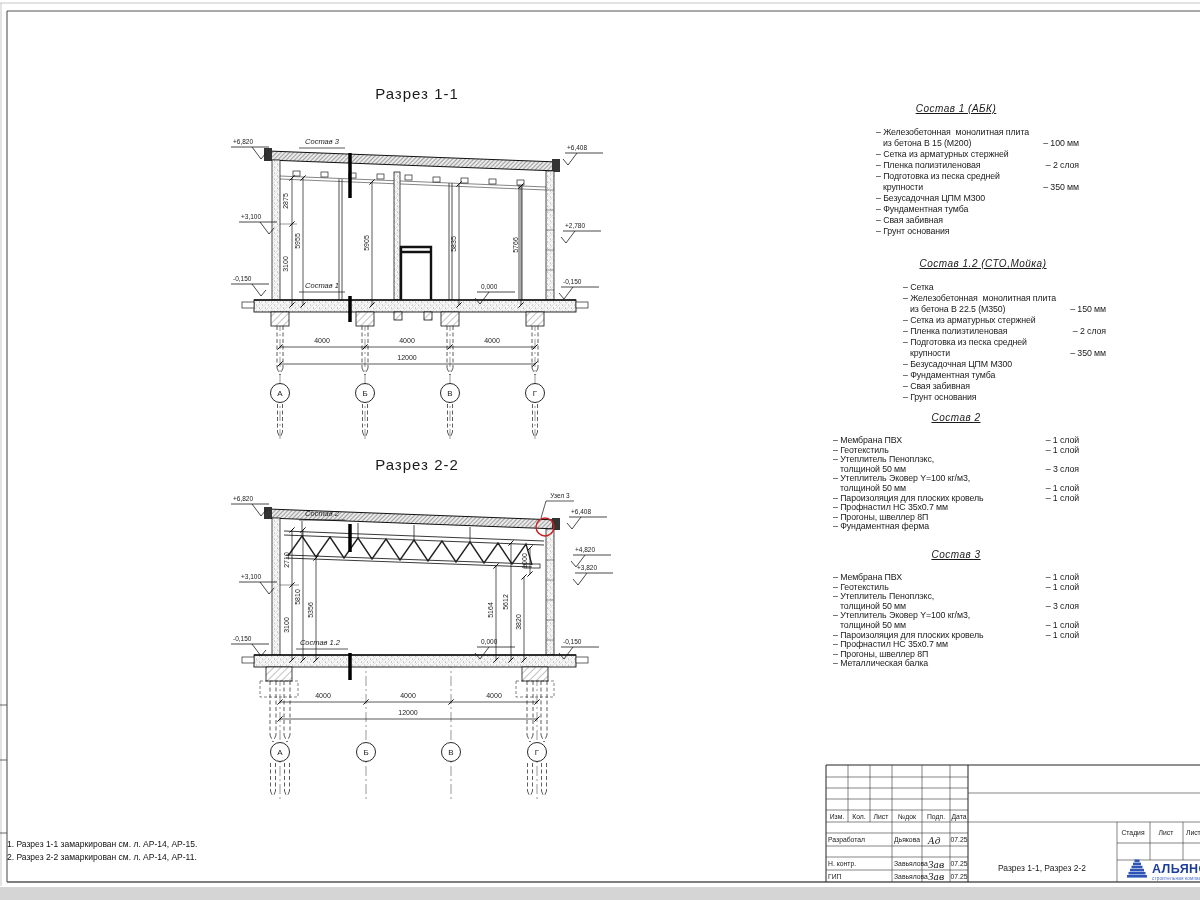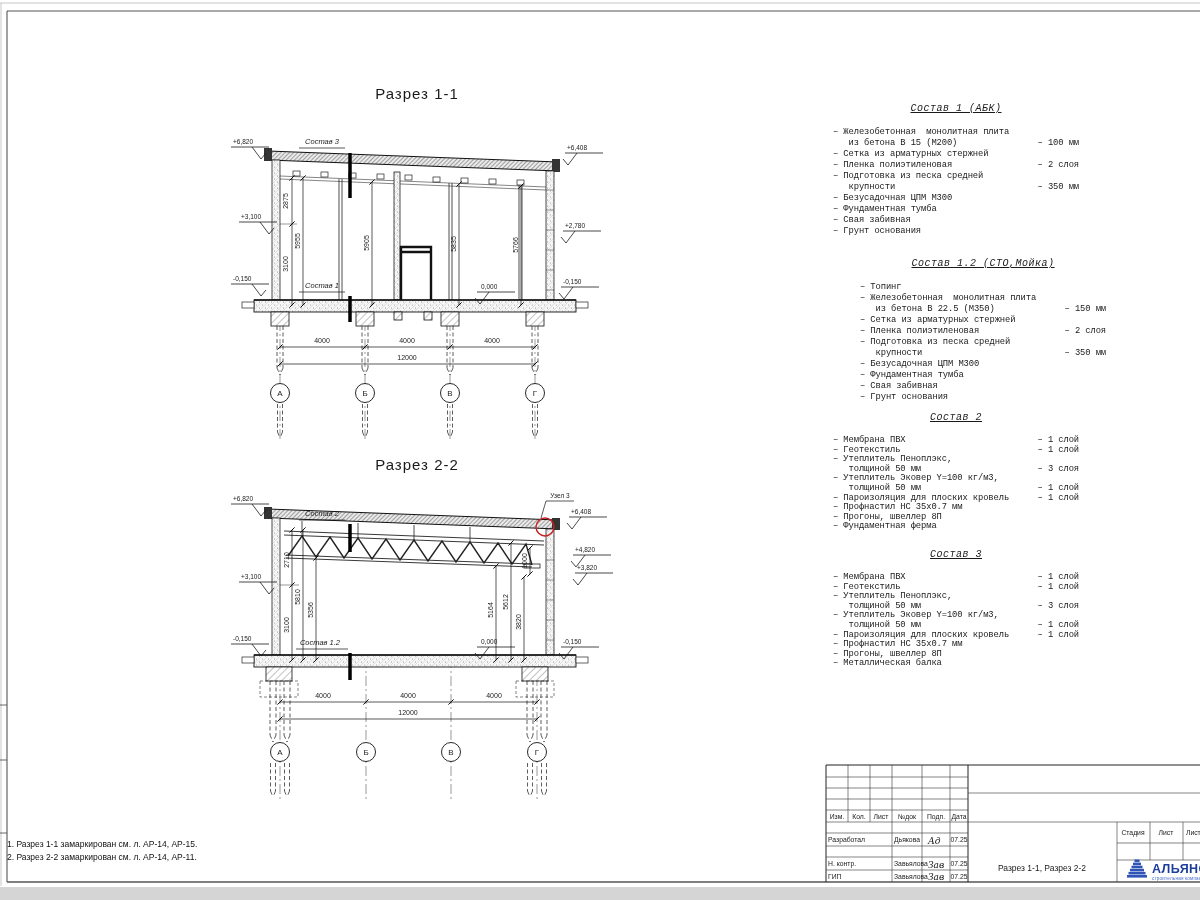--- a/index.html
+++ b/index.html
@@ -9,24 +9,24 @@
   svg .st{font-family:"Liberation Sans",sans-serif;fill:#1a1a1a;font-size:7px;}
   svg .t65{font-size:6.5px;}
   svg .big{font-size:15px;letter-spacing:1px;}
   svg .lbl{font-size:7.5px;font-style:italic;}
   svg .dim{font-size:7px;}
   svg .ax{font-size:8px;}
   svg .tb7{font-size:6.8px;}
   svg .sig{font-family:"DejaVu Serif",serif;font-style:italic;font-size:9px;fill:#111;}
   svg .brand{font-size:12.5px;font-weight:bold;fill:#1d3e9e;letter-spacing:.4px;}
   svg .brandsub{font-size:4.6px;fill:#4a6cc8;letter-spacing:.2px;}
-  .comp{position:absolute;width:246px;color:#1a1a1a;font-size:8.8px;letter-spacing:-0.1px;font-family:Liberation Mono, monospace;}
+  .comp{position:absolute;width:246px;color:#1a1a1a;font-size:8.8px;letter-spacing:-0.1px;}
   .comp .ttl{font-style:italic;font-size:10px;text-align:center;text-decoration:underline;letter-spacing:.5px;margin-bottom:13px;}
   .crow{display:flex;justify-content:space-between;}
-  .lh11 .crow{line-height:11px;}
+  .lh11 .crow{line-height:11px;margin-left:43px;}
   .lh95 .crow{line-height:9.6px;}
   .ct,.cv{white-space:pre;}
   .notes{position:absolute;left:7px;top:838px;font-size:8.5px;line-height:13px;color:#111;}
 </style>
 </head>
 <body>
 
 <div class="page">
  <div class="sheet">
 
@@ -513,21 +513,21 @@
             <span class="cv"></span>
           </div>
         </div>
   </div>
 
   <div class="comp lh11" style="left:860px;top:258px;">
     <div class="ttl">Состав 1.2 (СТО,Мойка)</div>
     <div>
 
     <div class="crow">
-            <span class="ct">– Топинг</span>
+            <span class="ct">– Сетка</span>
             <span class="cv"></span>
           </div>
           <div class="crow">
             <span class="ct">– Железобетонная  монолитная плита</span>
             <span class="cv"></span>
           </div>
           <div class="crow">
             <span class="ct">   из бетона В 22.5 (М350)</span>
             <span class="cv">– 150 мм</span>
           </div>

